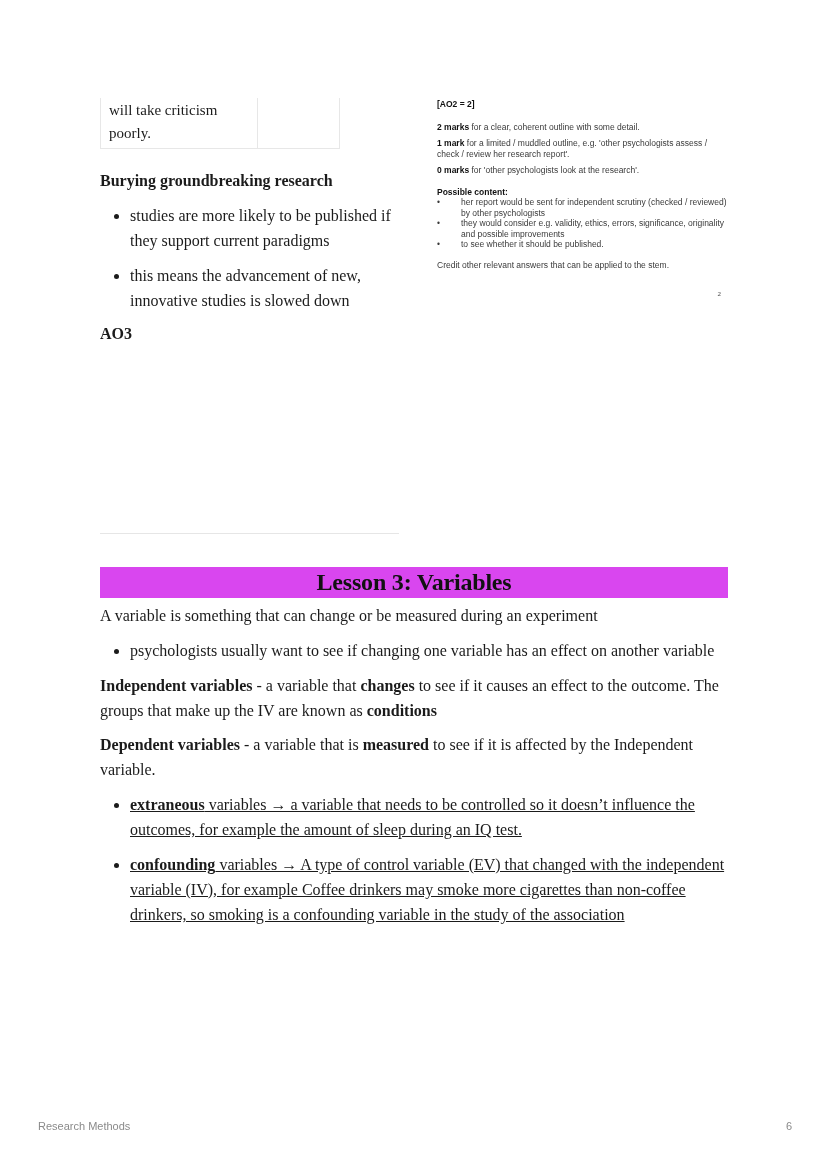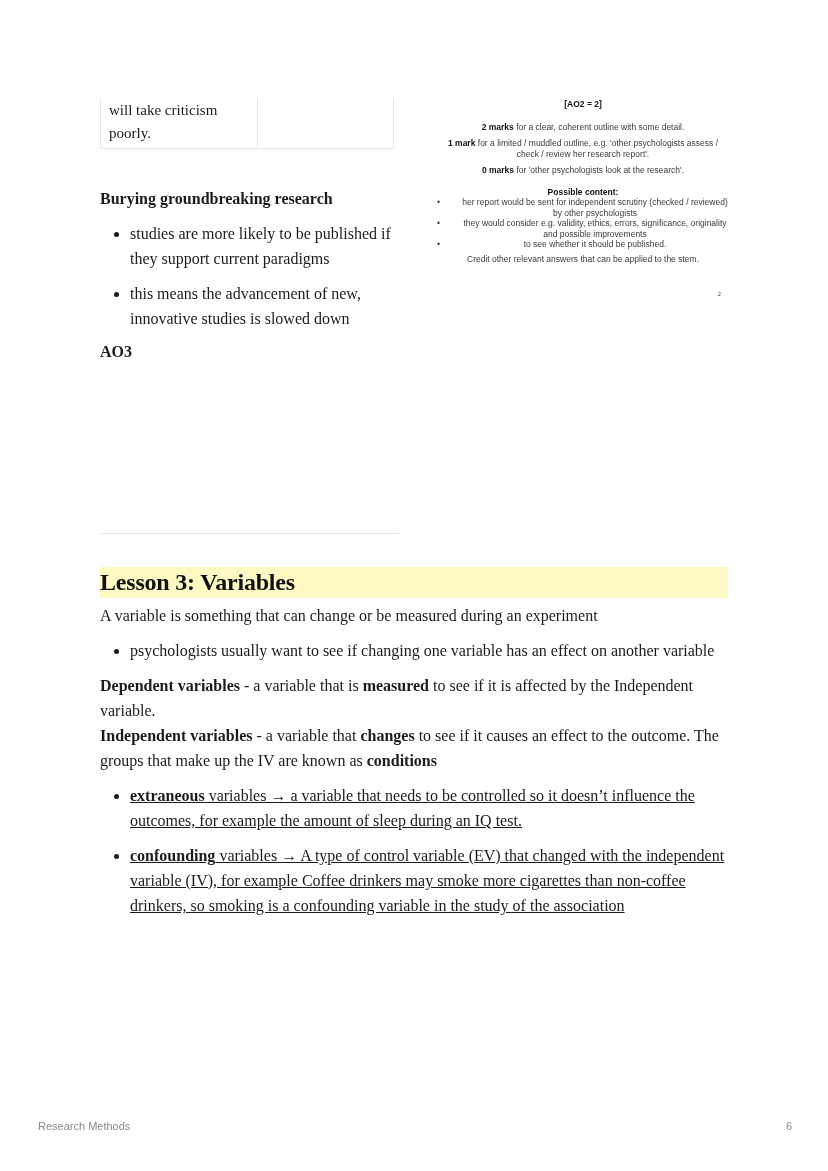--- a/index.html
+++ b/index.html
@@ -4,43 +4,43 @@
 <style>
   html, body { margin: 0; padding: 0; background: #ffffff; }
   body { width: 828px; height: 1171px; position: relative; overflow: hidden;
          font-family: "Liberation Serif", "DejaVu Serif", serif; color: #1b1b1b; }
 
   
   .cols { position: absolute; left: 100px; top: 98px; width: 628px; height: 440px; }
   .col-left { position: absolute; left: 0; top: 0; width: 299px; }
   .col-right { position: absolute; left: 337px; top: 0; width: 292px; }
 
-  .tbl { width: 294px; border-collapse: collapse; font-size: 15px; line-height: 22.5px; }
+  .tbl { width: 240px; border-collapse: collapse; font-size: 15px; line-height: 22.5px; }
   .tbl td { border: 1px solid #e7e7e7; border-top: none; vertical-align: top; padding: 1px 8px 4px 8px; }
   .tbl td.c1 { width: 140px; }
 
   h4.sub { font-size: 16px; font-weight: bold; margin: 0; line-height: 22px; }
   ul.blt { margin: 0; padding-left: 30px; font-size: 16px; line-height: 25px; }
   ul.blt li { margin: 0 0 10px 0; padding-left: 0; }
 
   .divider { position: absolute; left: 0; width: 299px; height: 1px; background: #e6e6e6; }
 
   
-  .ms { font-family: "Liberation Sans", "DejaVu Sans", sans-serif; font-size: 8.5px; color: #3a3a3a; line-height: 10.5px; text-align: center; }
+  .ms { font-family: "Liberation Sans", "DejaVu Sans", sans-serif; font-size: 8.5px; color: #3a3a3a; line-height: 10.5px; }
   .ms p { margin: 0; }
   .ms b { color: #111; }
   .ms ul { list-style: none; margin: 0; padding: 0; }
   .ms li { position: relative; padding-left: 24px; }
   .ms li:before { content: "•"; position: absolute; left: 0; top: 0; }
   .ms .pg { position: absolute; right: 8px; font-size: 7px; font-family: "Liberation Serif", serif; }
 
   
   .lesson { position: absolute; left: 100px; top: 567px; width: 628px; }
-  h2.lesson-title { margin: 0; background: #fef9c3; font-size: 24px; line-height: 31px; font-weight: bold;
-                    padding: 0 0 0 0; color: #111; letter-spacing: -0.2px; }
+  h2.lesson-title { margin: 0; background: #d946ef; font-size: 24px; line-height: 31px; font-weight: bold;
+                    padding: 0 0 0 0; color: #111; letter-spacing: -0.2px; text-align: center; }
   .lesson p { margin: 0; font-size: 16px; line-height: 25px; }
   .lesson ul { margin: 0; padding-left: 30px; font-size: 16px; line-height: 25px; }
   .lesson ul li { margin: 0 0 10px 0; }
 
   .footer { position: absolute; top: 1120px; font-family: "Liberation Sans", "DejaVu Sans", sans-serif;
             font-size: 11px; color: #8a8a8a; }
   .footer.left { left: 38px; }
   .footer.right { right: 36px; }
 </style>
 </head>
@@ -52,21 +52,21 @@
     <table class="tbl">
       <tbody>
           <tr>
         <td class="c1">will take criticism poorly.</td>
         <td></td>
       </tr>
     </tbody>
       </table>
 
 
-    <h4 class="sub" style="margin-top:39px;">Burying groundbreaking research</h4>
+    <h4 class="sub" style="margin-top:21px;">Burying groundbreaking research</h4>
     <ul class="blt" style="margin-top:11px;">
       <li>studies are more likely to be published if they support current paradigms</li>
       <li>this means the advancement of new, innovative studies is slowed down</li>
     </ul>
 
     <h4 class="sub" style="margin-top:0px;">AO3</h4>
     <div class="divider" style="top:435px;"></div>
   </div>
 
   <div class="col-right ms">
@@ -76,36 +76,36 @@
     <p style="margin-top:6px;"><b>1 mark</b><span> for a limited / muddled outline, e.g. 'other psychologists assess / check / review her research report'.</span></p>
     <p style="margin-top:6px;"><b>0 marks</b><span> for 'other psychologists look at the research'.</span></p>
 
     <p style="margin-top:11px;"><b>Possible content:</b></p>
     <ul>
       <li>her report would be sent for independent scrutiny (checked / reviewed) by other psychologists</li>
       <li>they would consider e.g. validity, ethics, errors, significance, originality and possible improvements</li>
       <li>to see whether it should be published.</li>
     </ul>
 
-    <p style="margin-top:4px;">Credit other relevant answers that can be applied to the stem.</p>
+    <p style="margin-top:10px;">Credit other relevant answers that can be applied to the stem.</p>
     <div class="pg" style="top:191px;">2</div>
   </div>
 </div>
 
 <div class="lesson">
   <h2 class="lesson-title">Lesson 3: Variables</h2>
 
   <p style="margin-top:5px;">A variable is something that can change or be measured during an experiment</p>
   <ul style="margin-top:10px;">
     <li>psychologists usually want to see if changing one variable has an effect on another variable</li>
   </ul>
 
+  <p style="margin-top:0px;"><b>Independent variables</b><span> - a variable that </span><b>changes</b><span> to see if it causes an effect to the outcome. The groups that make up the IV are known as </span><b>conditions</b></p>
+
   <p style="margin-top:9px;"><b>Dependent variables</b><span> - a variable that is </span><b>measured</b><span> to see if it is affected by the Independent variable.</span></p>
-
-  <p style="margin-top:0px;"><b>Independent variables</b><span> - a variable that </span><b>changes</b><span> to see if it causes an effect to the outcome. The groups that make up the IV are known as </span><b>conditions</b></p>
 
   <ul style="margin-top:10px;text-decoration:underline;">
     <li><b>extraneous</b><span> variables → a variable that needs to be controlled so it doesn’t influence the outcomes, for example the amount of sleep during an IQ test.</span></li>
     <li><b>confounding</b><span> variables → A type of control variable (EV) that changed with the independent variable (IV), for example Coffee drinkers may smoke more cigarettes than non-coffee drinkers, so smoking is a confounding variable in the study of the association</span></li>
   </ul>
 </div>
 
 <div class="footer left">Research Methods</div>
 <div class="footer right">6</div>
 

